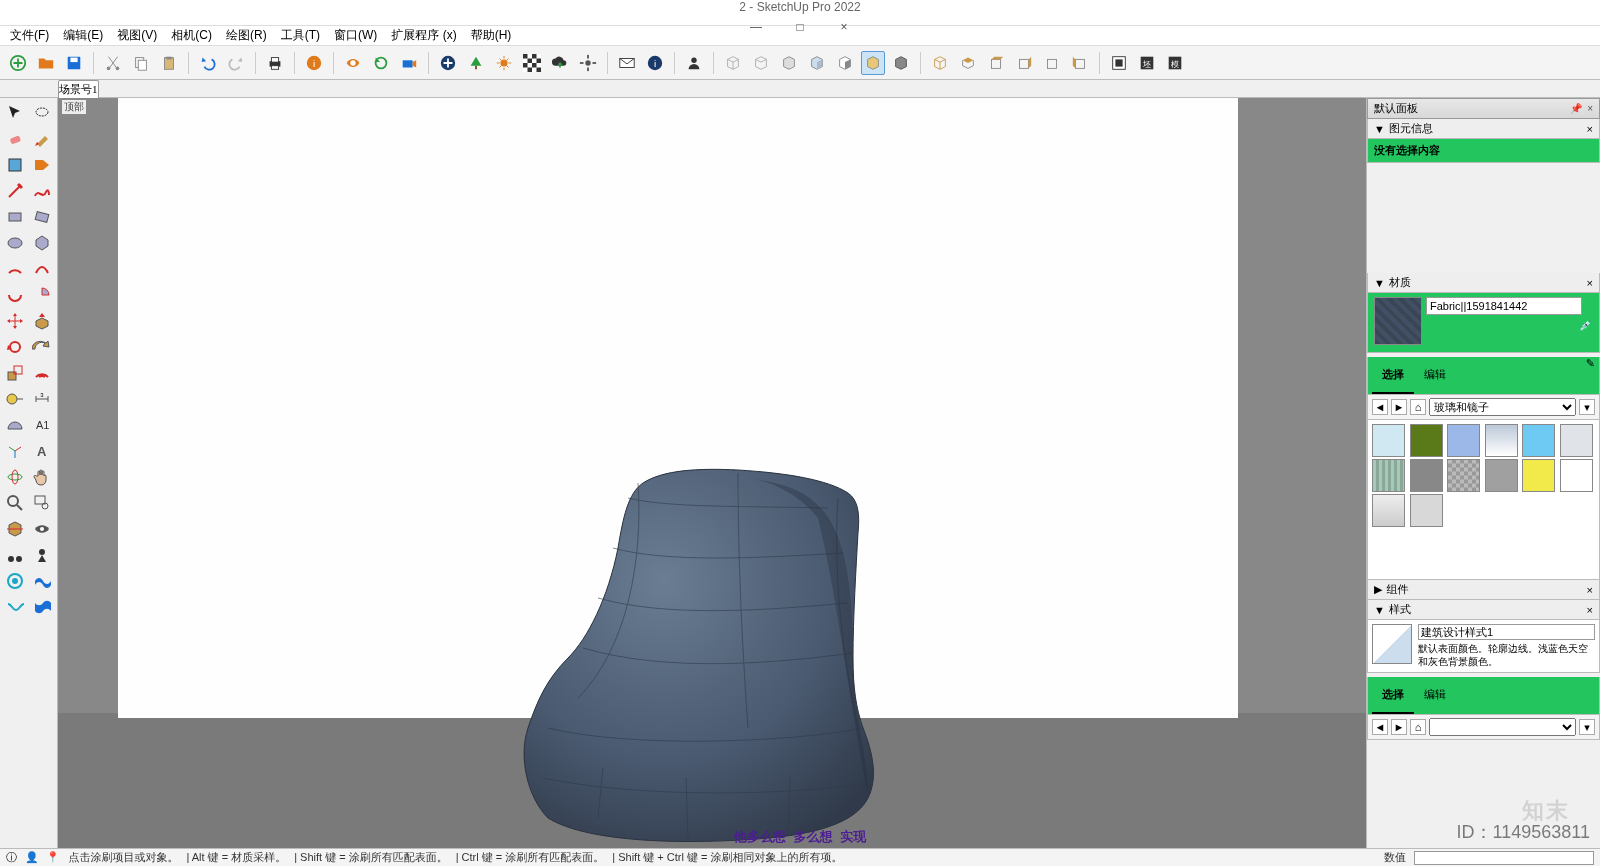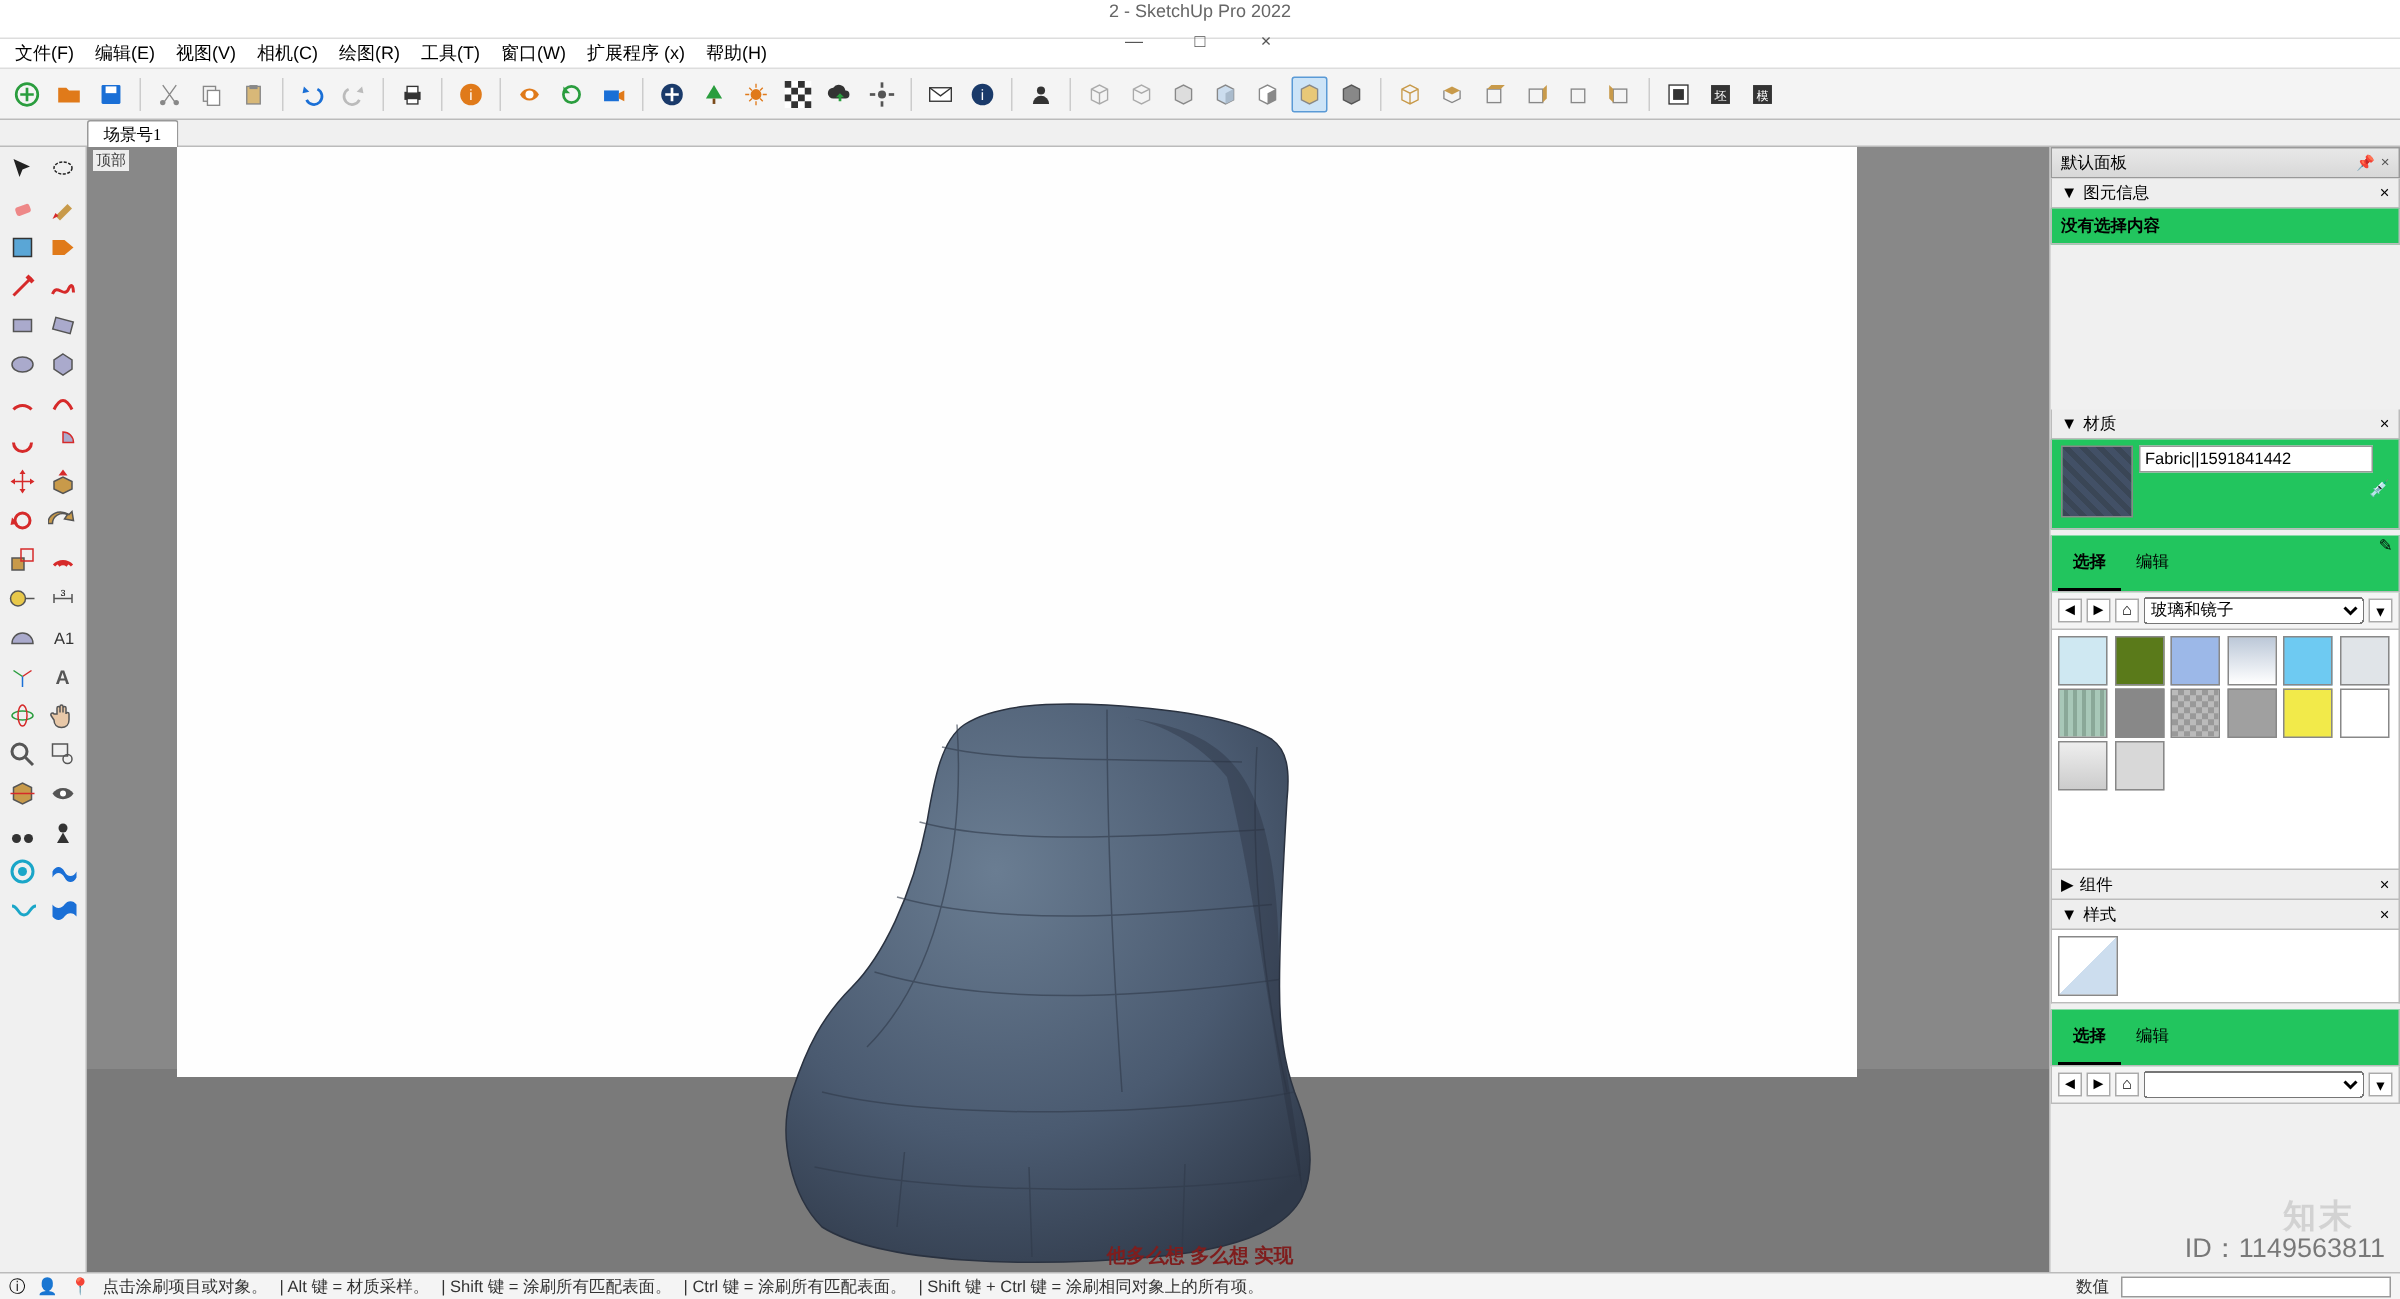--- a/index.html
+++ b/index.html
@@ -17,21 +17,21 @@
 .menubar .menuitem { padding: 2px 6px; cursor: default; }
 
 
 .maintoolbar { height: 34px; background: #f4f4f4; border-bottom: 1px solid #bbb; display: flex; align-items: center; padding: 0 6px; gap: 4px; }
 .tb-btn { width: 24px; height: 24px; display: flex; align-items: center; justify-content: center; cursor: default; border-radius: 2px; }
 .tb-sep { width: 1px; height: 22px; background: #ccc; margin: 0 3px; }
 .tb-btn svg { width: 18px; height: 18px; }
 
 
 .scenetabs { height: 18px; background: #f0f0f0; border-bottom: 1px solid #bbb; display: flex; align-items: center; padding-left: 58px; font-size: 11px; }
-.scenetab { padding: 1px 10px; background: #fff; border: 1px solid #999; border-bottom: none; border-radius: 2px 2px 0 0; font-family: Liberation Serif, serif; }
+.scenetab { padding: 1px 0; background: #fff; border: 1px solid #999; border-bottom: none; border-radius: 2px 2px 0 0; font-family: Liberation Serif, serif; }
 
 
 .body { display: flex; height: calc(100% - 26px - 20px - 34px - 18px - 18px); }
 
 
 .left-tools { width: 58px; background: #f0f0f0; border-right: 1px solid #bbb; display: grid; grid-template-columns: 1fr 1fr; grid-auto-rows: 26px; gap: 0; padding: 2px; }
 .lt-btn { display: flex; align-items: center; justify-content: center; cursor: default; }
 .lt-btn svg { width: 20px; height: 20px; }
 
 
@@ -64,21 +64,21 @@
 
 
 .statusbar { position: absolute; left: 0; bottom: 0; right: 0; height: 18px; background: #f4f4f4; border-top: 1px solid #bbb; display: flex; align-items: center; font-size: 11px; padding: 0 6px; gap: 8px; }
 .statusbar .seg { color: #333; white-space: nowrap; }
 .statusbar .spacer { flex: 1; }
 .statusbar .measure-label { color: #333; }
 .statusbar .measure-box { width: 180px; height: 14px; background: #fff; border: 1px solid #999; }
 
 .watermark-id { position: absolute; right: 10px; bottom: 22px; font-size: 18px; color: rgba(0,0,0,0.5); font-weight: 500; }
 .watermark-logo { position: absolute; right: 30px; bottom: 40px; font-size: 22px; color: rgba(0,0,0,0.12); font-weight: bold; letter-spacing: 2px; }
-.bottom-hint { position: absolute; bottom: 20px; left: 50%; transform: translateX(-50%); font-size: 13px; color: #7f1d1d; font-weight: bold; }
+.bottom-hint { position: absolute; bottom: 20px; left: 50%; transform: translateX(-50%); font-size: 13px; color: #4c1d95; font-weight: bold; font-family: Liberation Mono, monospace; }
 
 
 .ico-green { fill: #2a9d3e; }
 .ico-blue { fill: #1a6fd6; }
 .ico-orange { fill: #e07a1a; }
 </style>
 </head>
 <body>
 
 <div class="titlebar">
@@ -675,20 +675,24 @@
       <div class="swatch" style="background:#f2ea4a"></div>
       <div class="swatch" style="background:#fff"></div>
       <div class="swatch" style="background:linear-gradient(#eee,#ccc)"></div>
       <div class="swatch" style="background:#d8d8d8"></div>
     </div>
 
     <div class="panel-sub">▶ <span>组件</span><span style="margin-left:auto">×</span></div>
     <div class="panel-sub">▼ <span>样式</span><span style="margin-left:auto">×</span></div>
     <div class="style-row">
       <div class="style-thumb"></div>
+      <div class="style-desc">
+        <input class="style-title-input" value="建筑设计样式1" style="">
+        <span>默认表面颜色。轮廓边线。浅蓝色天空和灰色背景颜色。</span>
+      </div>
     </div>
     <div class="mat-tabs panel-body" style="padding:0 4px">
       <div class="mat-tab active">选择</div>
       <div class="mat-tab">编辑</div>
     </div>
     <div class="mat-nav">
       <span class="navbtn">◄</span>
       <span class="navbtn">►</span>
       <span class="navbtn">⌂</span>
       <select><option></option></select>

